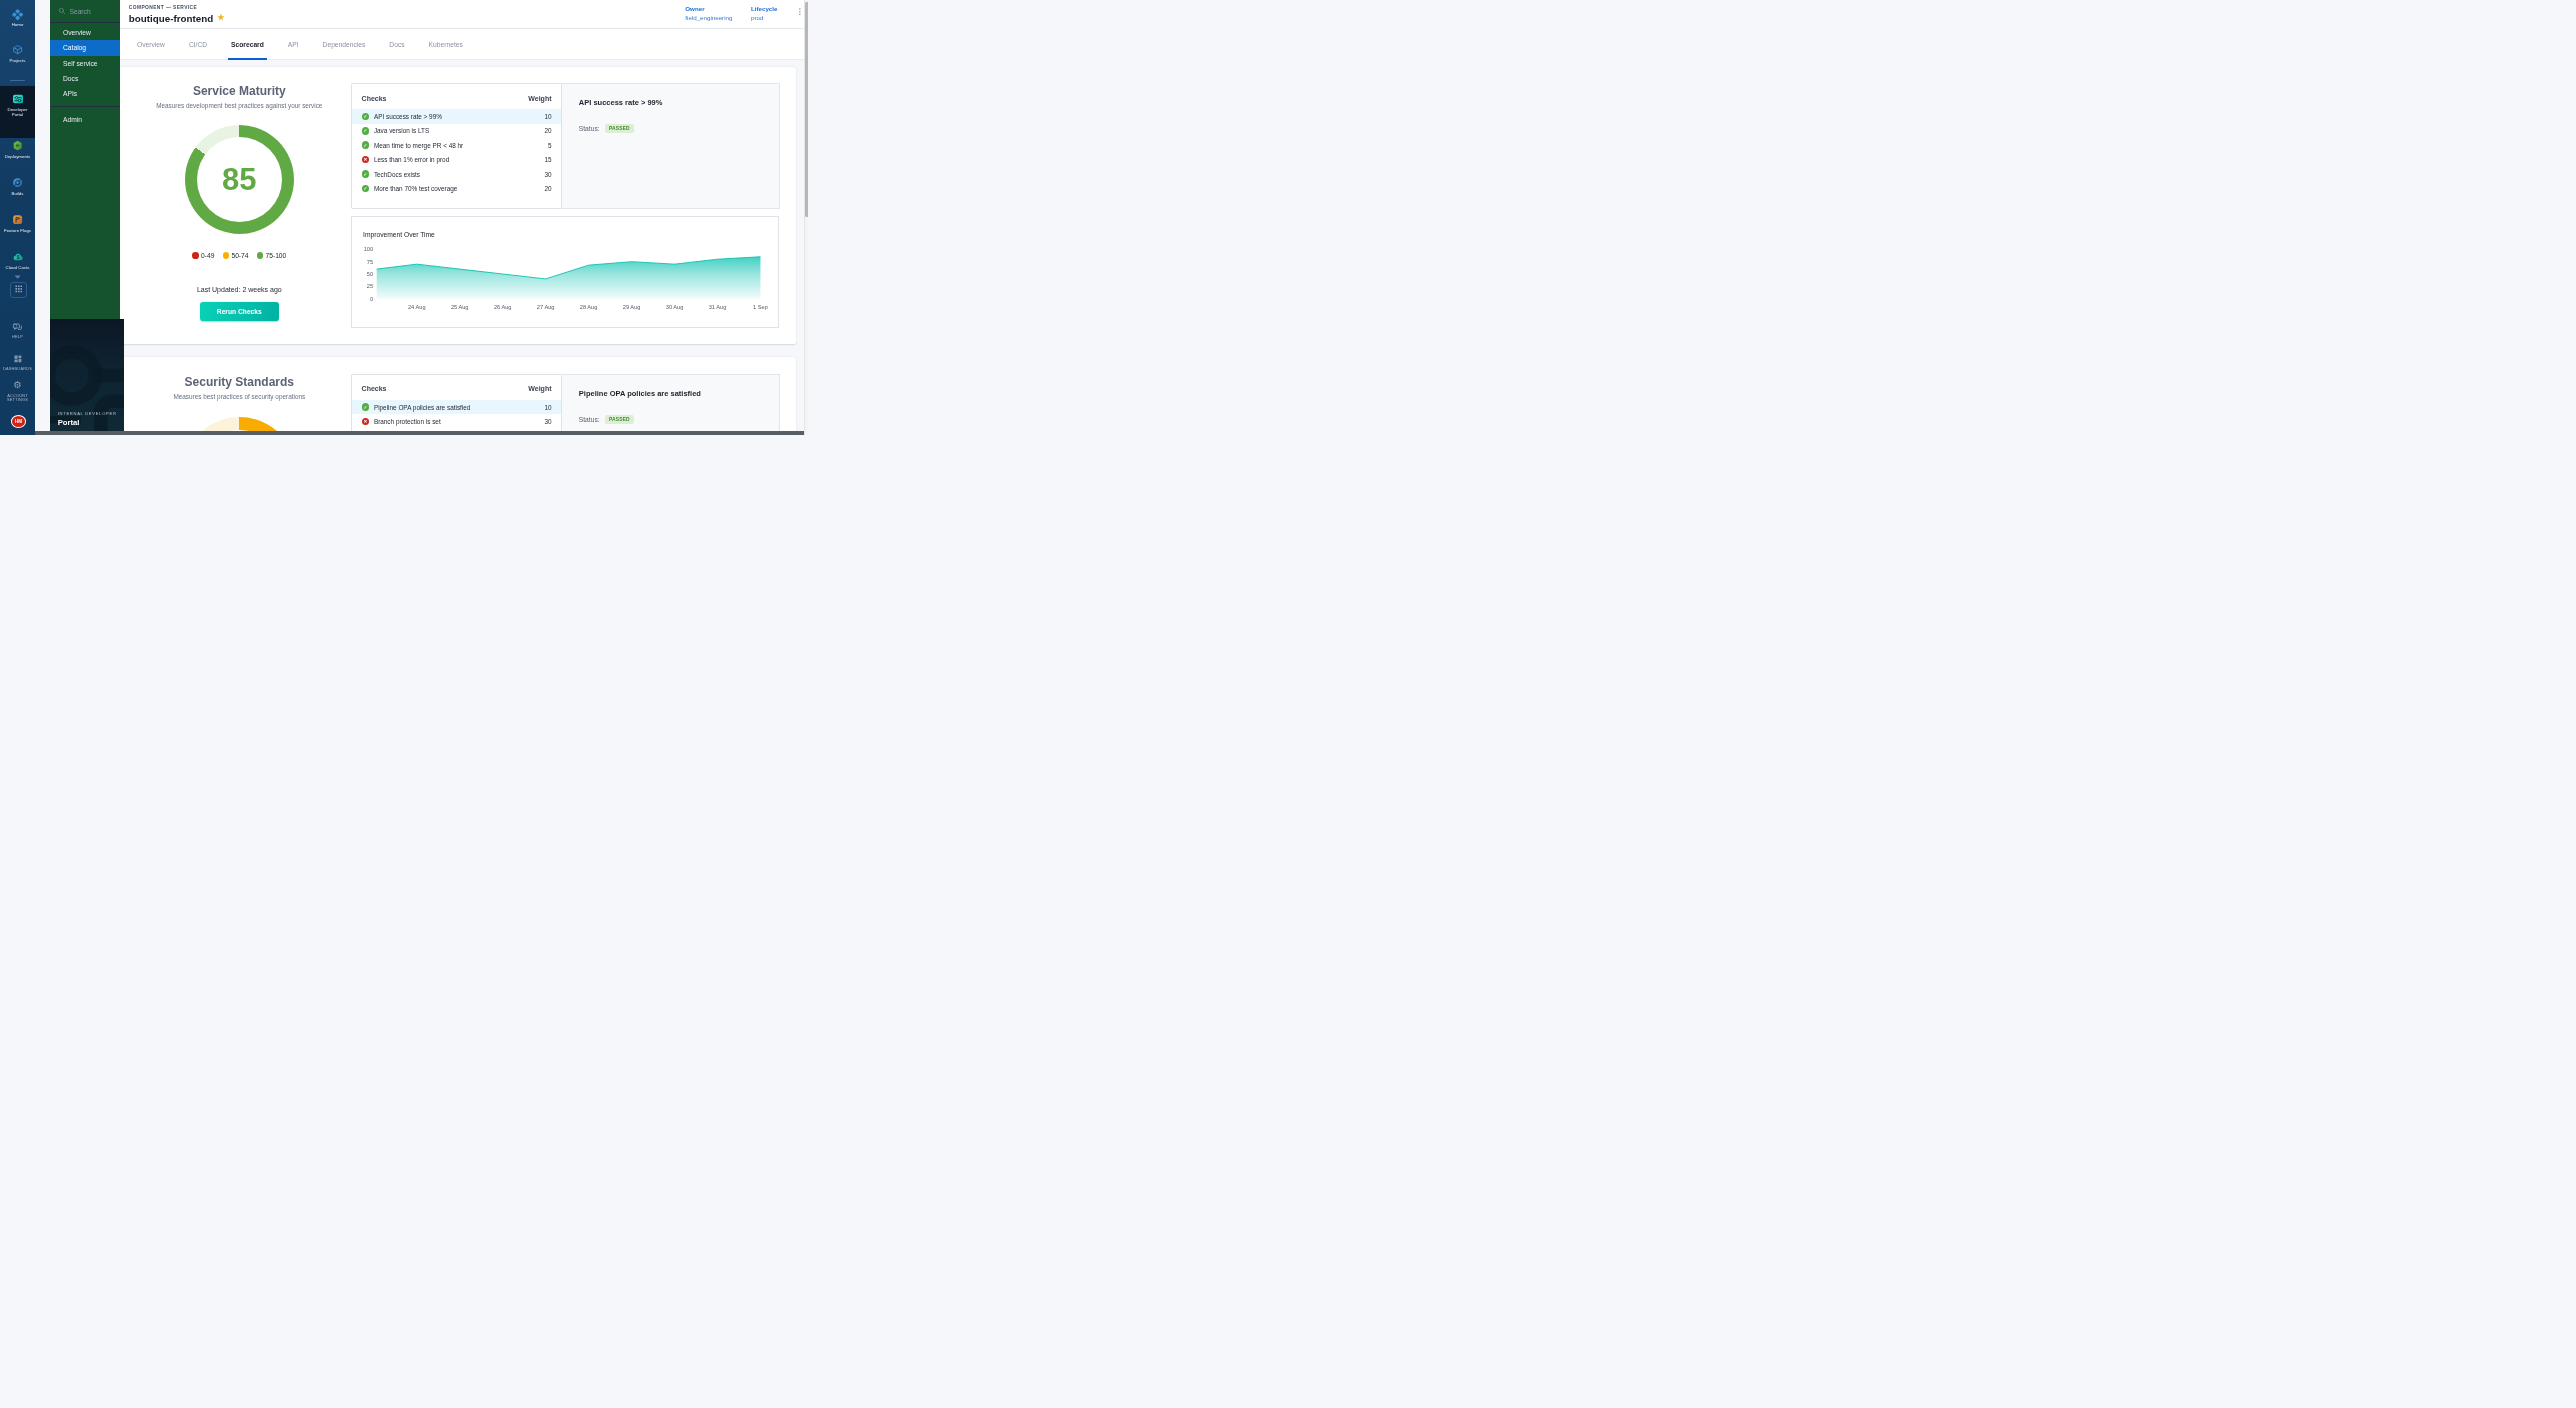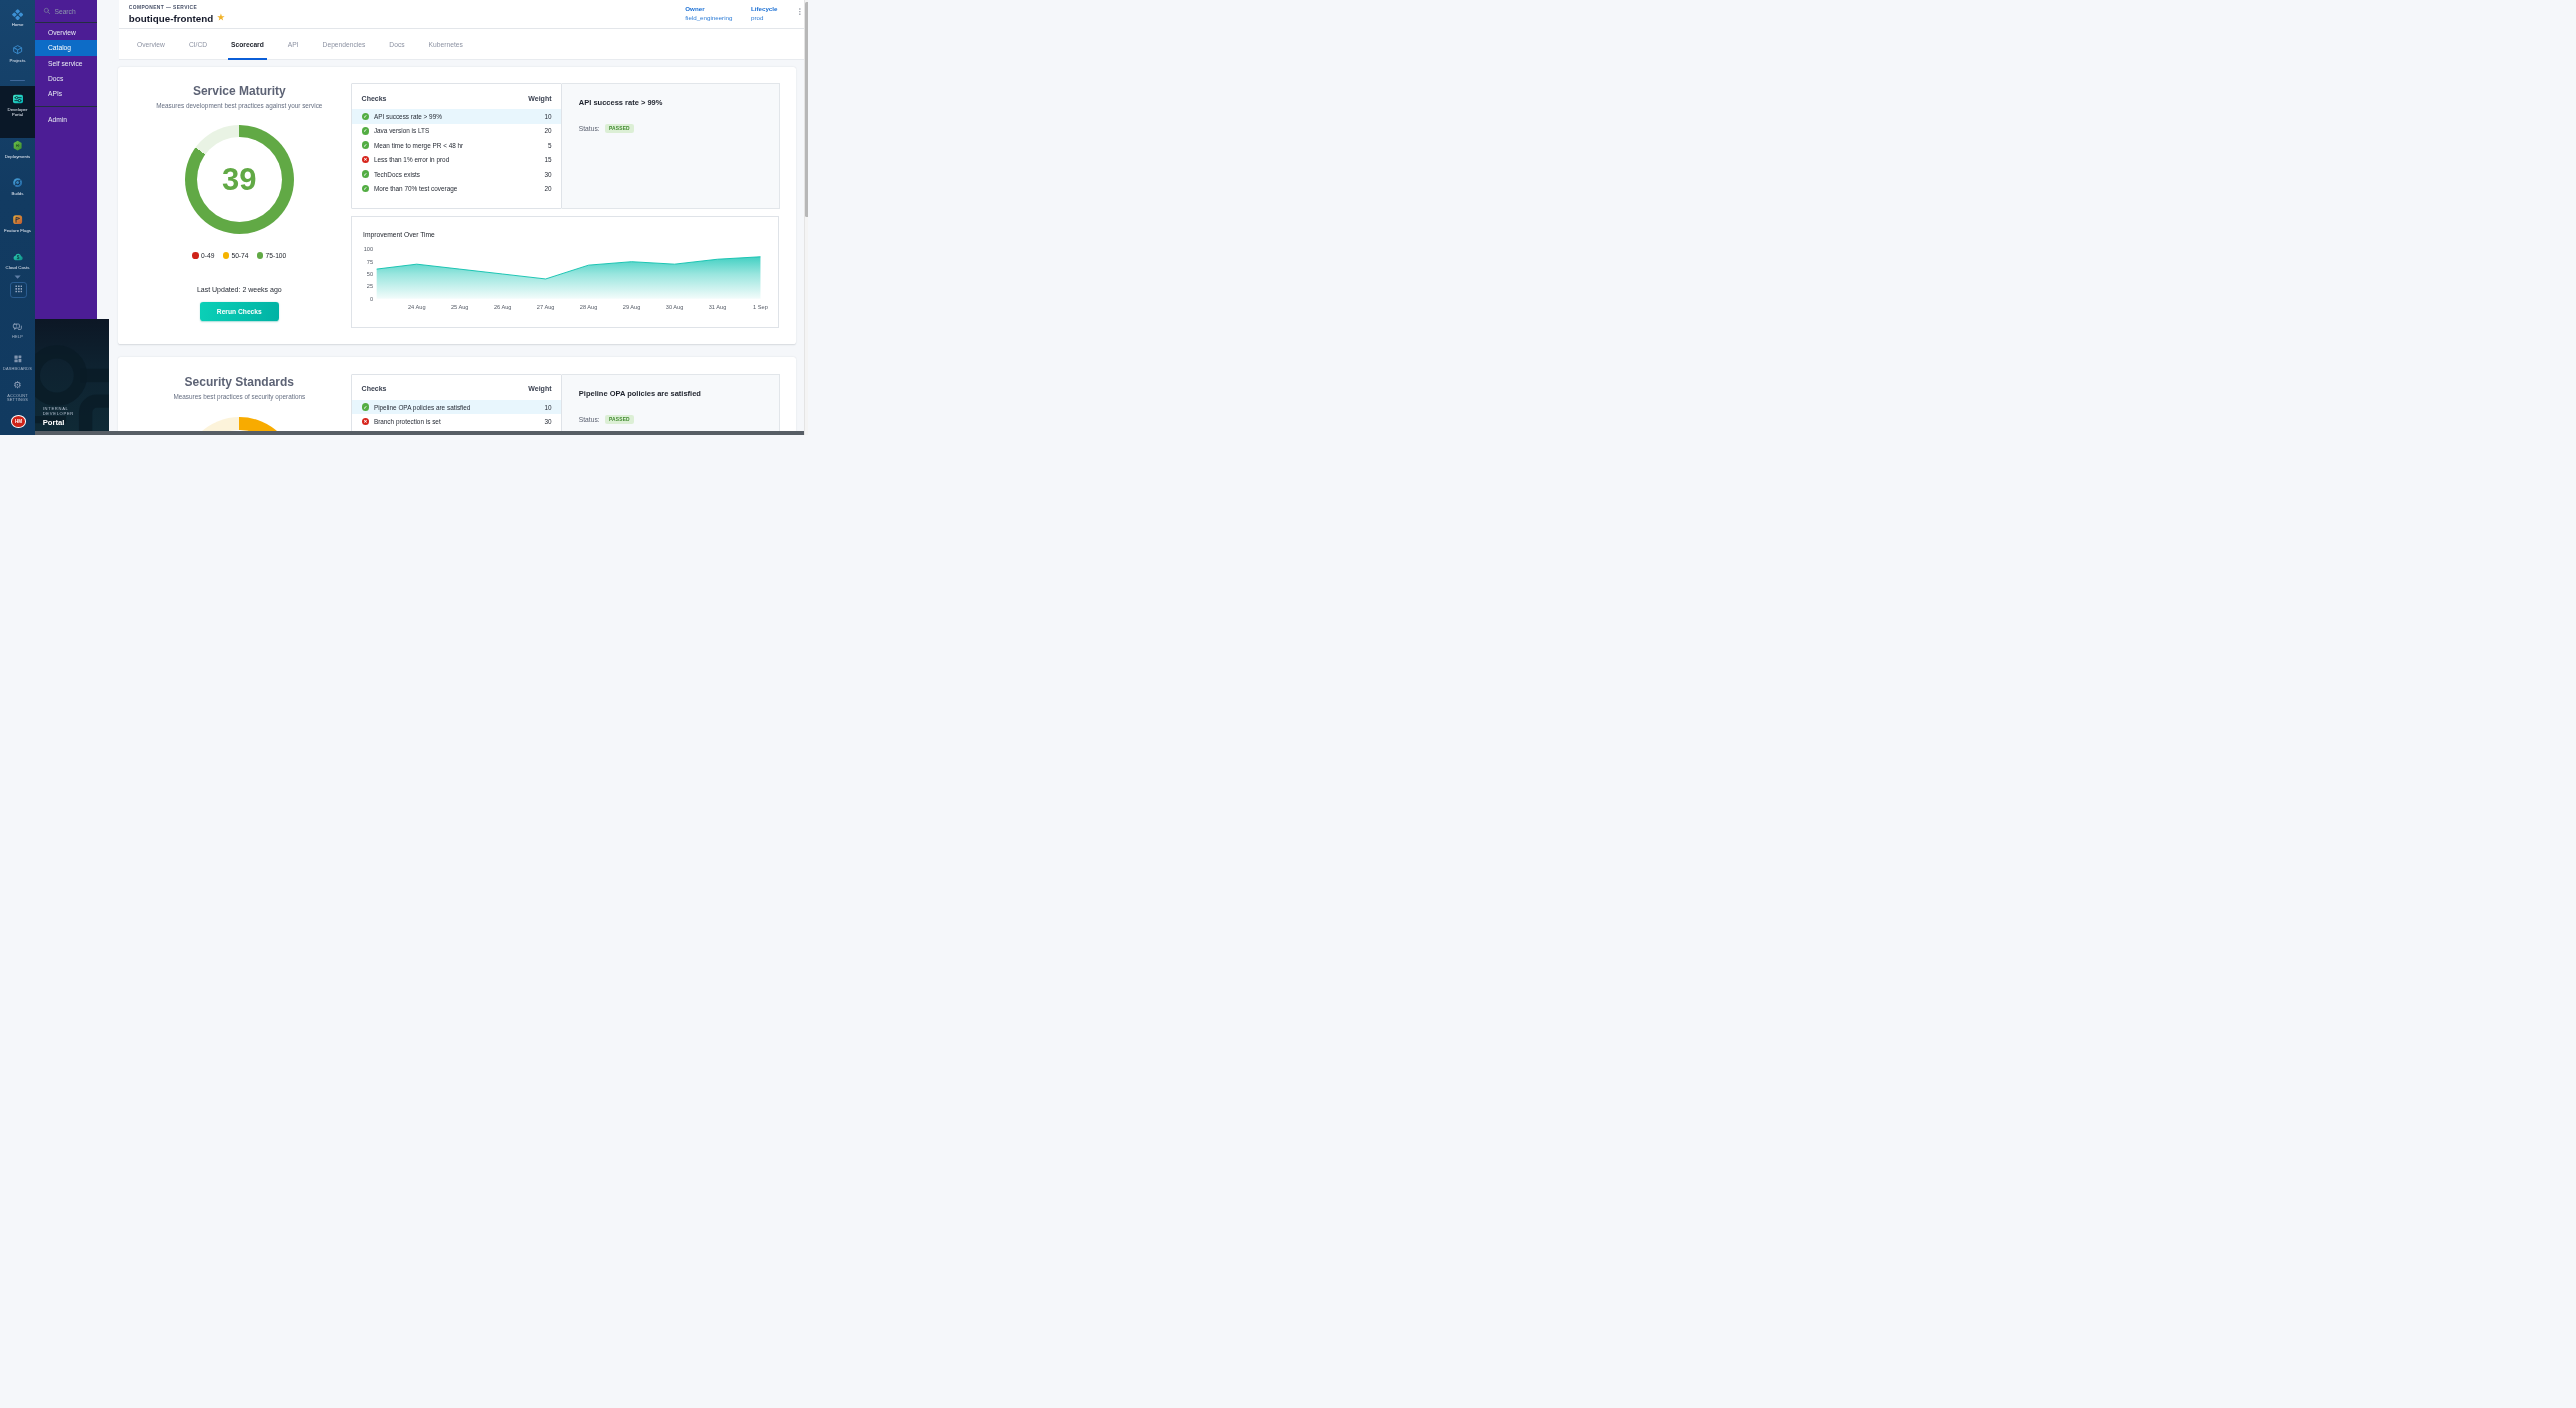--- a/index.html
+++ b/index.html
@@ -20,21 +20,21 @@
   .devportal-block{position:absolute;left:0;top:86px;width:35px;height:52px;background:#0a1828;z-index:1;}
   .rail-divider{position:absolute;left:10.3px;top:80px;width:14.4px;height:1px;background:#40689a;border-radius:1px;}
   .rail-chevron{position:absolute;left:0;top:272px;width:35px;text-align:center;cursor:pointer;}
   .module-btn{position:absolute;left:9.8px;top:282px;width:15.5px;height:14px;border:0.5px solid #2b5d92;
     border-radius:3.1px;display:flex;align-items:center;justify-content:center;cursor:pointer;}
   .rail-avatar{position:absolute;left:10.8px;top:415px;width:13.4px;height:10.8px;border-radius:50%;
     background:#cf2318;border:1px solid #ffffff;color:#fff;font-size:4.6px;font-weight:700;
     display:flex;align-items:center;justify-content:center;cursor:pointer;}
   .glyph{display:inline-block;}
   
-  #sidebar{position:absolute;left:35px;top:0;width:62px;height:435px;background:#4c1d95;z-index:4;}
+  #sidebar{position:absolute;left:50px;top:0;width:70px;height:435px;background:#14532d;z-index:4;}
   .search-row{display:flex;align-items:center;gap:4.1px;padding:7.2px 0 5.7px 7.7px;
     color:#8d97ac;font-size:6.7px;cursor:pointer;}
   .sidebar-divider{height:0.5px;background:#232e41;}
   .side-list{padding-top:3.1px;}
   .side-item{padding:4.1px 0 4.1px 13px;font-size:6.7px;color:#e7ebf3;cursor:pointer;}
   .side-item.active{background:#0d6cc7;color:#ffffff;}
   .side-sep{height:0.5px;background:#232e41;margin:5.2px 0;}
   .sidebar-deco{position:absolute;left:0;top:319px;width:74px;height:115px;overflow:hidden;
     background:linear-gradient(180deg,#0c1725 0%,#0e2230 40%,#0f2a36 100%);}
   .sidebar-footer{position:absolute;left:7.7px;bottom:8.2px;z-index:2;}
@@ -347,21 +347,21 @@
 
   <div id="content">
 
     <section class="card" id="card-maturity">
       <div class="sc-left">
         <div class="sc-title">Service Maturity</div>
         <div class="sc-sub">Measures development best practices against your service</div>
       </div>
       <div class="gauge" id="gauge-maturity">
         <div class="gauge-inner"></div>
-        <div class="gauge-score">39</div>
+        <div class="gauge-score">85</div>
       </div>
       <div class="legend" id="legend-maturity">
           <div class="legend-item">
             <span class="legend-dot" style="background:#cf2318"></span>
             <span>0-49</span>
           </div>
           <div class="legend-item">
             <span class="legend-dot" style="background:#f5b300"></span>
             <span>50-74</span>
           </div>

